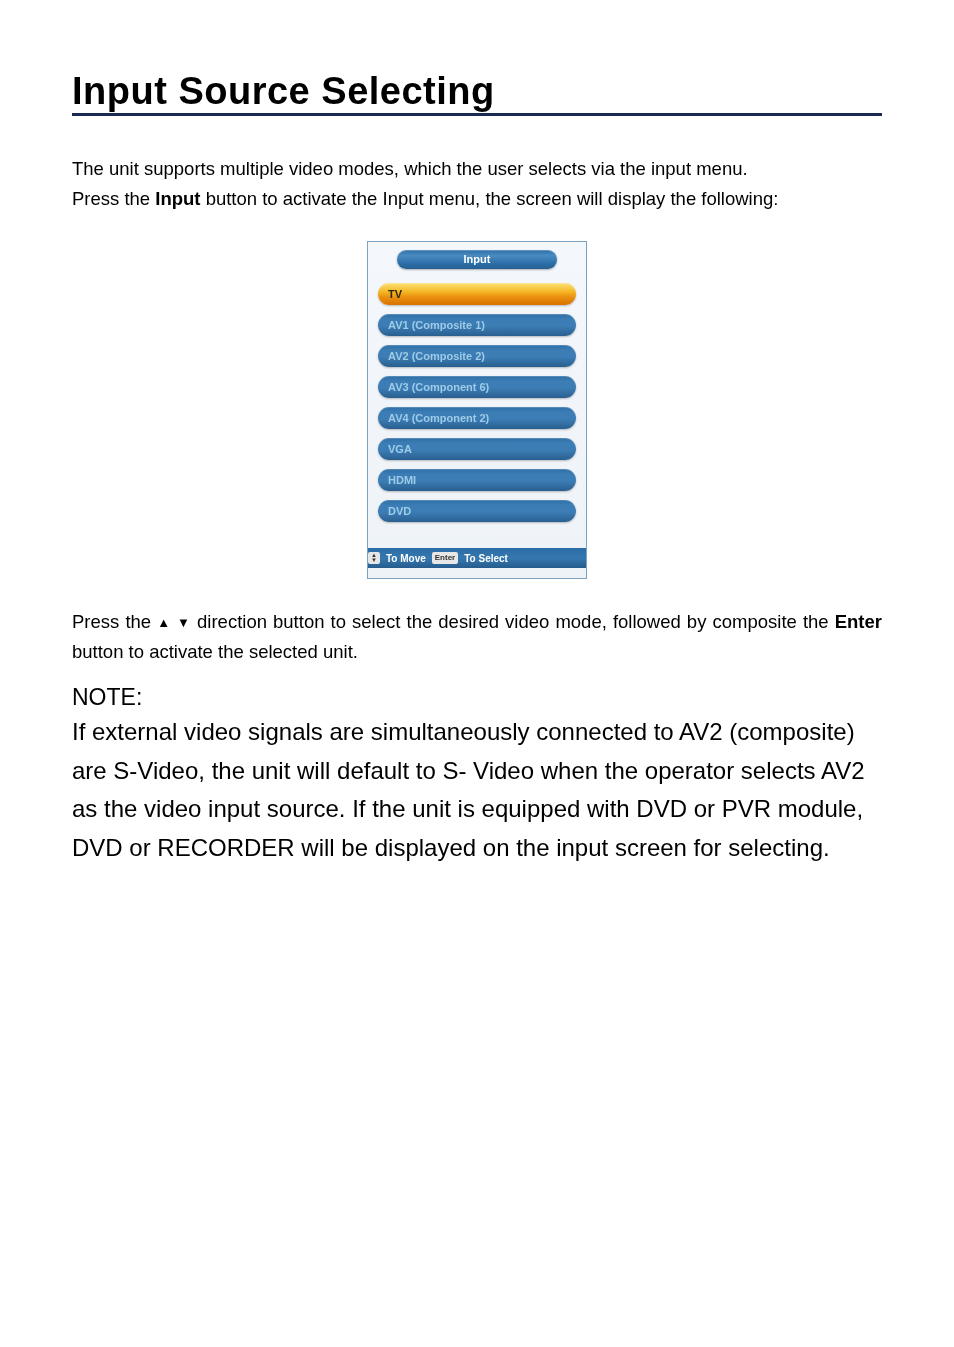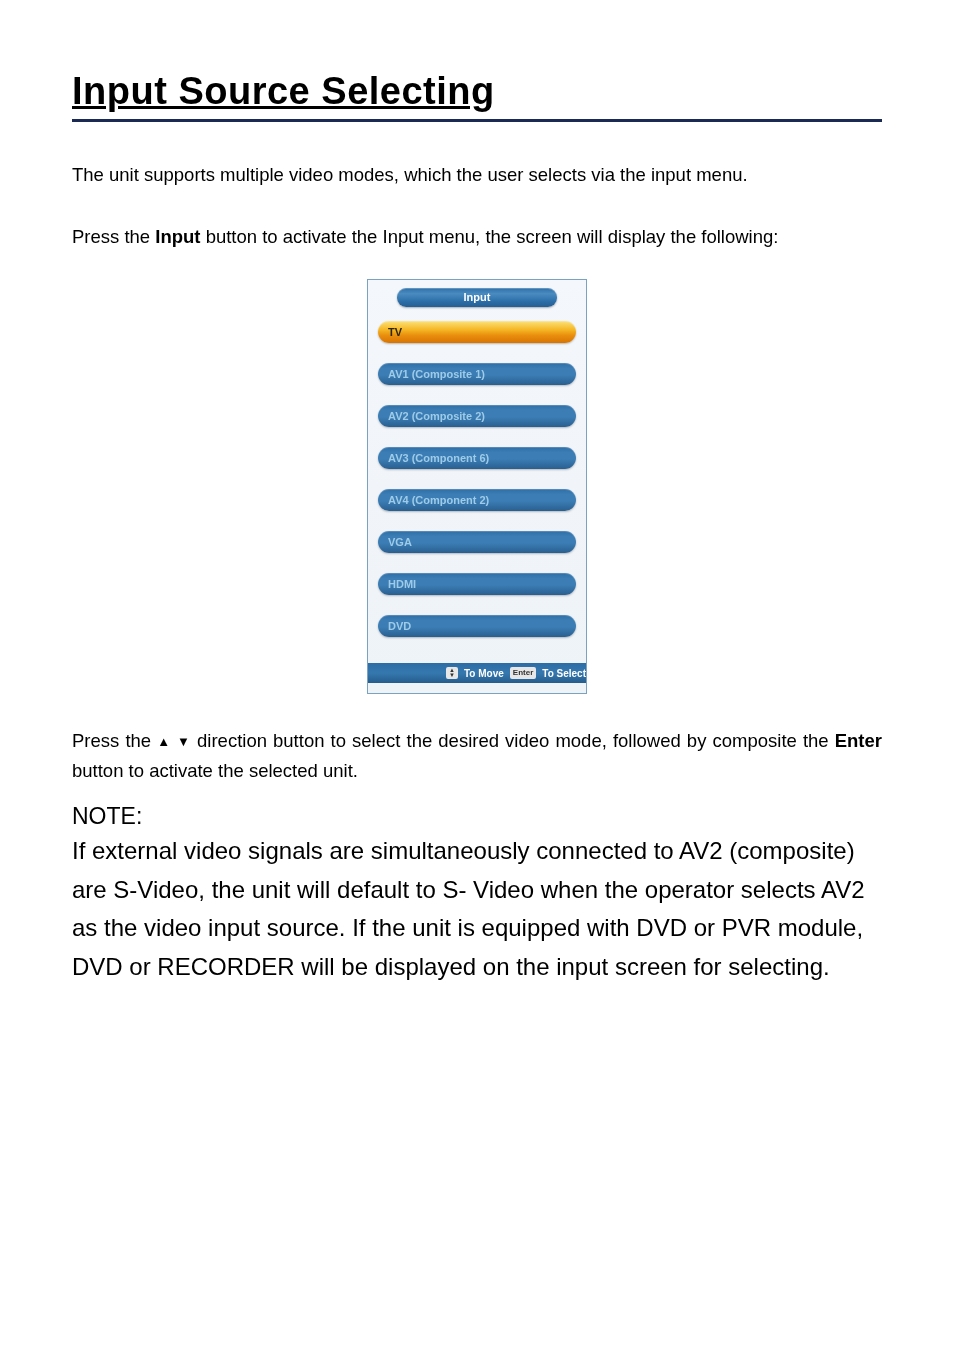--- a/index.html
+++ b/index.html
@@ -7,31 +7,29 @@
       width: 954px;
       height: 1347px;
       background: #ffffff;
       font-family: Arial, Helvetica, sans-serif;
       color: #000000;
       padding: 70px 72px 60px 72px;
     }
     .page-title {
       font-size: 38px;
       font-weight: bold;
-      text-decoration: underline;
       border-bottom: 3px solid #1a2a55;
-      padding-bottom: 6px;
+      padding-bottom: 0;
       margin-bottom: 38px;
       letter-spacing: 0.5px;
     }
     .body-text {
       font-size: 18.5px;
       line-height: 1.6;
       margin-bottom: 0;
-      margin-top: 32px;
     }
     .body-text b {
       font-weight: bold;
     }
     .menu-wrap {
       margin: 28px auto 28px auto;
       width: 220px;
     }
     .osd {
       width: 220px;
@@ -52,21 +50,21 @@
       text-align: center;
       line-height: 19px;
       box-shadow: 0 1px 2px rgba(0,0,0,0.3), inset 0 1px 0 rgba(255,255,255,0.25);
     }
     .osd-list {
       padding: 0 10px;
     }
     .osd-item {
       height: 22px;
       border-radius: 11px;
-      margin-bottom: 20px;
+      margin-bottom: 9px;
       padding-left: 10px;
       font-size: 11px;
       font-weight: bold;
       line-height: 22px;
       color: #9ecbe8;
       background: linear-gradient(#2f6fa7, #3b7db4 25%, #3b7db4 55%, #2a5f90);
       box-shadow: 0 1px 2px rgba(0,0,0,0.25), inset 0 1px 0 rgba(255,255,255,0.18);
       position: relative;
       text-align: left;
     }
@@ -77,21 +75,21 @@
     }
     .osd-footer {
       margin-top: 26px;
       background: linear-gradient(#2d6ca5, #3578af 50%, #265c8c);
       height: 20px;
       color: #ffffff;
       font-size: 10px;
       font-weight: bold;
       display: flex;
       align-items: center;
-      justify-content: flex-end;
+      justify-content: flex-start;
       gap: 6px;
     }
     .osd-footer .keycap {
       display: inline-block;
       background: #e7e7e7;
       color: #333;
       font-size: 8px;
       padding: 1px 3px;
       border-radius: 2px;
       line-height: 10px;

